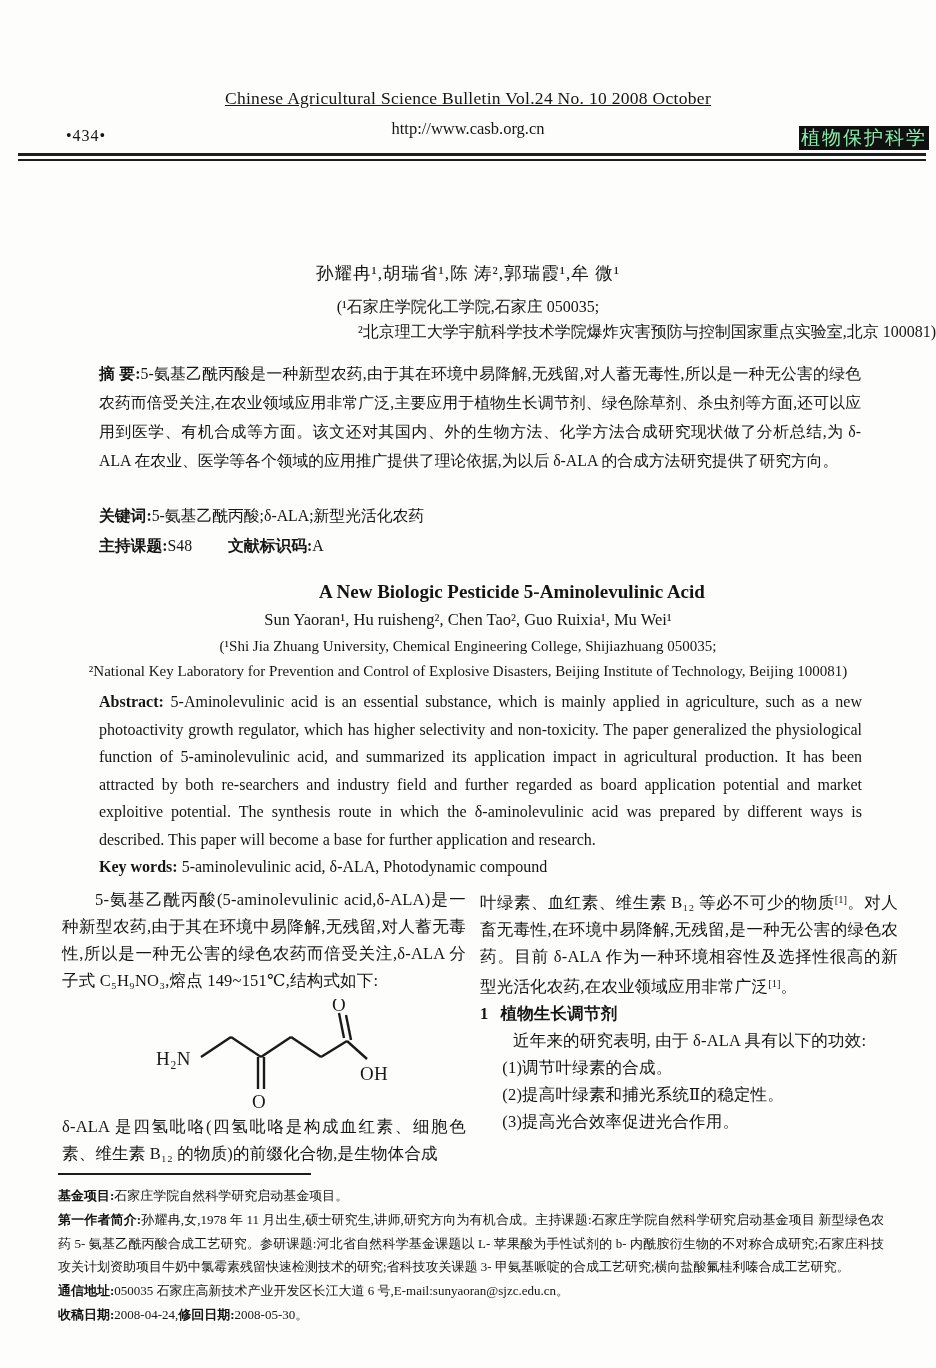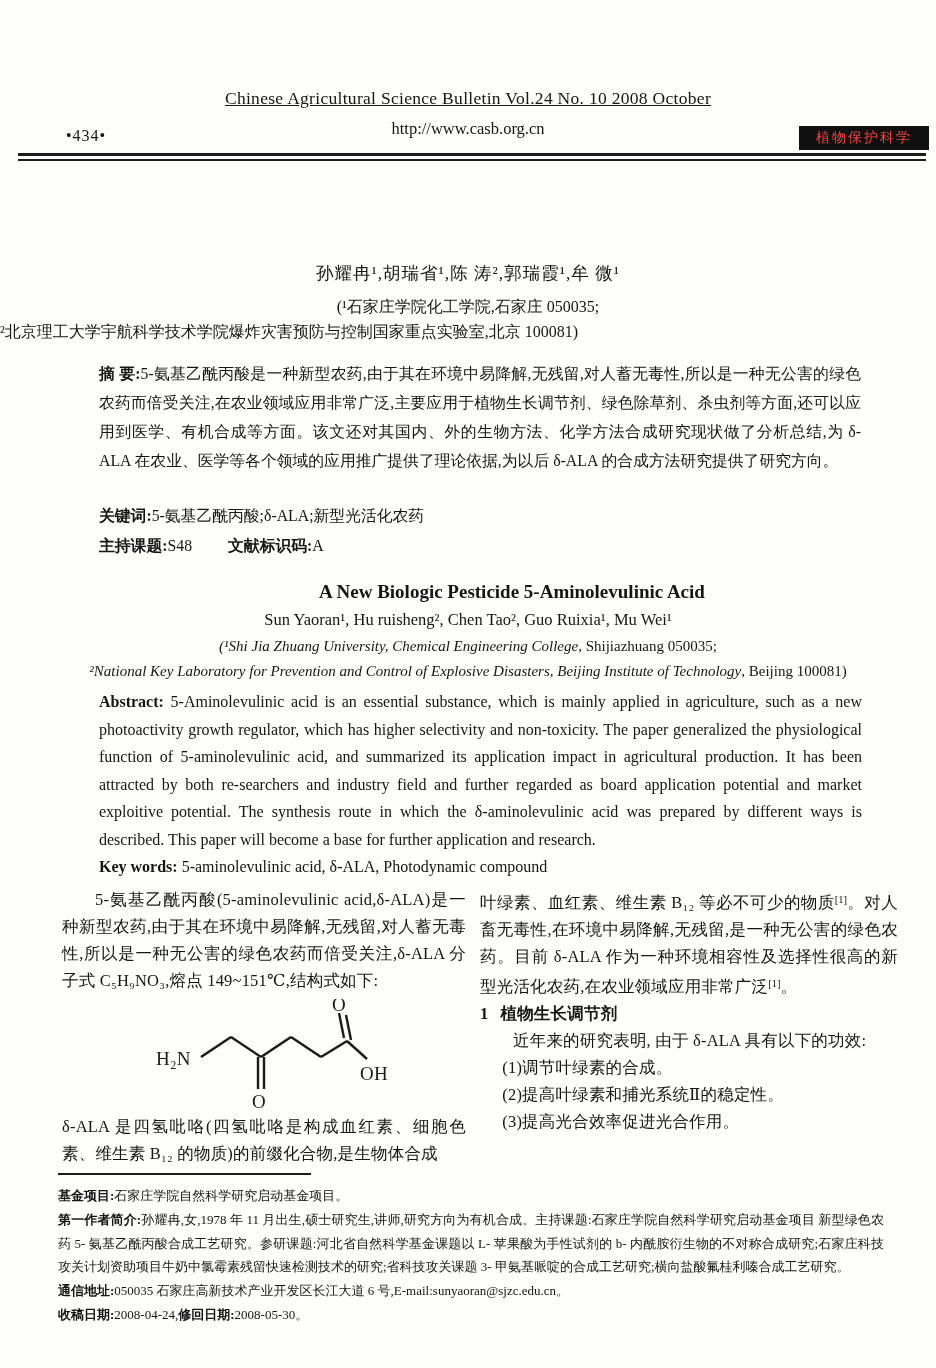--- a/index.html
+++ b/index.html
@@ -9,40 +9,40 @@
     font-family:"Liberation Serif","DejaVu Serif",serif;
   }
   p{margin:0;}
   b{font-weight:bold;}
   
   .jline{position:absolute;top:88px;left:0;width:100%;text-align:center;font-size:17.5px;letter-spacing:.3px;text-decoration:underline;}
   .jurl{position:absolute;top:119px;left:0;width:100%;text-align:center;font-size:16.5px;}
   .pnum{position:absolute;top:127px;left:66px;font-size:16px;letter-spacing:1px;}
   .badge{
     position:absolute;top:126px;left:799px;width:130px;box-sizing:border-box;
-    background:#101010;color:#ef4444;font-size:14px;line-height:24px;
+    background:#101010;color:#86efac;font-size:19px;line-height:24px;
     text-align:center;letter-spacing:2px;
   }
   .hrule{position:absolute;top:153px;left:18px;width:908px;height:3px;
     border-top:3px solid #1d1d1d;border-bottom:2px solid #1d1d1d;}
   
   .title-cn{position:absolute;top:186px;left:0;width:100%;text-align:center;
     font-size:30px;font-weight:bold;letter-spacing:2.5px;}
   .authors-cn{position:absolute;top:261px;left:0;width:100%;text-align:center;font-size:17.5px;letter-spacing:1px;}
   .affil1{position:absolute;top:297px;left:0;width:100%;text-align:center;font-size:16px;}
-  .affil2{position:absolute;top:322px;left:0;width:100%;text-align:left;font-size:16px;}
+  .affil2{position:absolute;top:322px;left:0;width:100%;text-align:right;font-size:16px;}
   .abs-cn{position:absolute;top:359px;left:99px;width:762px;font-size:15.8px;line-height:29px;text-align:justify;}
   .kw-cn{position:absolute;top:506px;left:99px;width:762px;font-size:15.8px;}
   .clc{position:absolute;top:536px;left:99px;width:762px;font-size:15.8px;}
   .clc .gap{display:inline-block;width:36px;}
   
   .title-en{position:absolute;top:581px;left:0;width:100%;text-align:center;font-size:19px;font-weight:bold;padding-left:44px;}
   .authors-en{position:absolute;top:610px;left:0;width:100%;text-align:center;font-size:16.5px;}
   .affil-en{position:absolute;left:0;width:100%;text-align:center;font-size:15px;}
-  .affil-en .it{font-style:italic;}
+  .affil-en .it{}
   .ae1{top:638px;} .ae2{top:663px;}
   .abs-en{position:absolute;top:688px;left:99px;width:763px;font-size:16px;line-height:27.5px;text-align:justify;}
   
   .columns{position:absolute;top:886px;left:62px;width:836px;display:flex;gap:14px;
     font-size:16.5px;line-height:27px;text-align:justify;letter-spacing:.2px;}
   .col-l{width:404px;flex:0 0 404px;}
   .col-r{width:418px;flex:0 0 418px;}
   .indent{text-indent:2em;}
   .struct{display:block;margin:5px 0 2px 92px;}
   .sec-h{font-weight:bold;text-align:left;}

